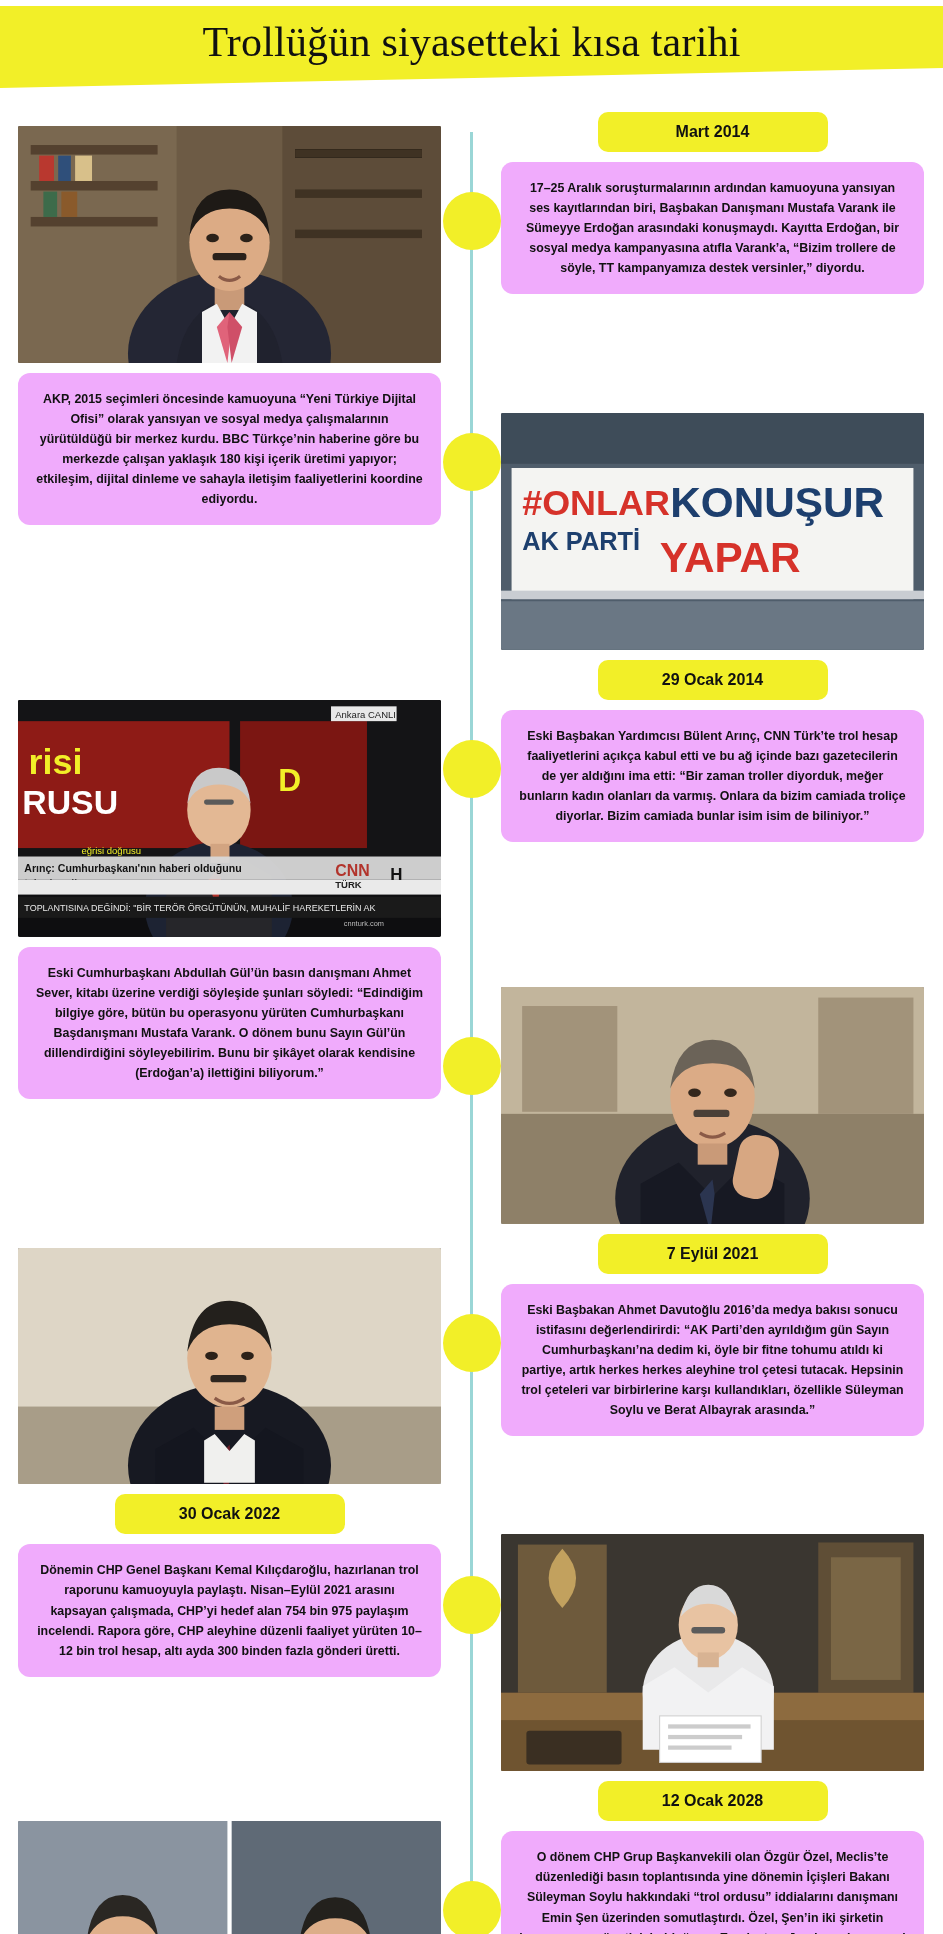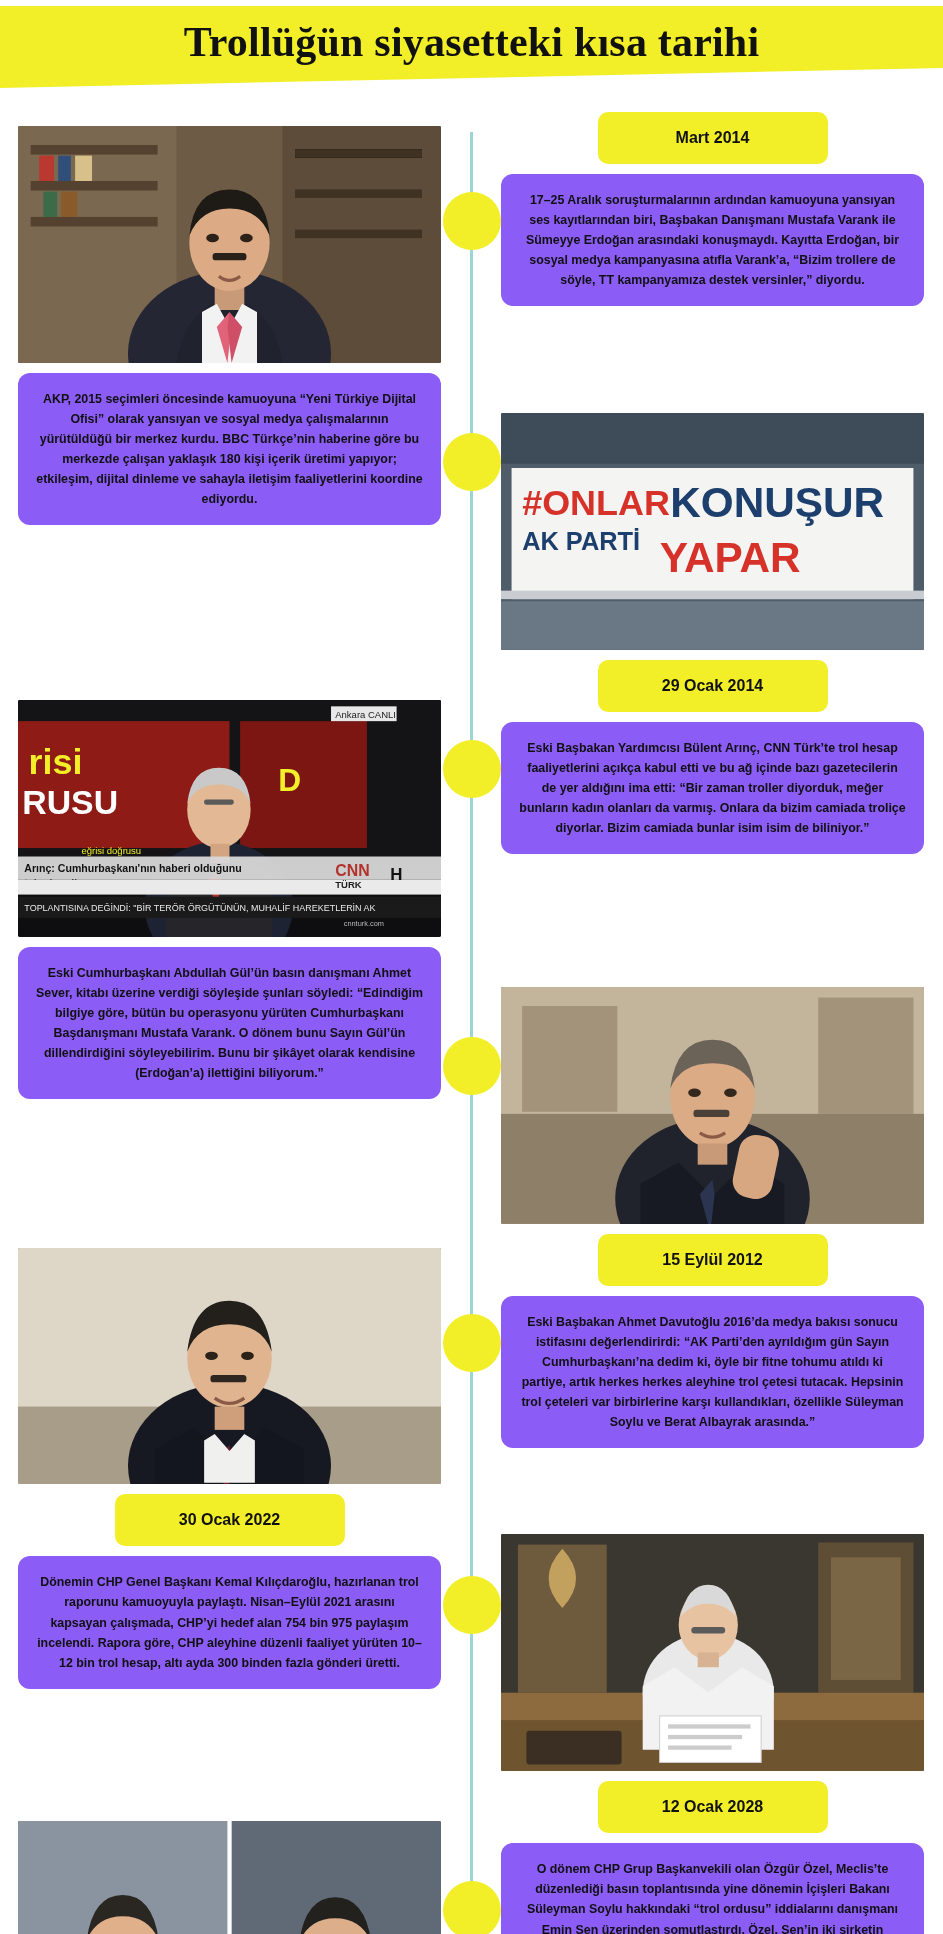--- a/index.html
+++ b/index.html
@@ -30,21 +30,21 @@
     background: #f2ef28;
     clip-path: polygon(0 0, 943px 0, 943px 62px, 0 82px);
   }
   .header-title {
     position: absolute;
     left: 0; top: 18px;
     width: 943px;
     text-align: center;
     font-family: "Liberation Serif", serif;
     font-size: 42px;
-    font-weight: 700;
+    font-weight: 400;
     color: #111111;
     letter-spacing: 0.2px;
   }
 
   
   .timeline {
     position: relative;
     width: 943px;
     padding-bottom: 20px;
   }
@@ -82,33 +82,33 @@
     height: 58px;
     border-radius: 50%;
     background: #f2ef28;
     z-index: 3;
   }
 
   
   .date-pill {
     background: #f2ef28;
     border-radius: 10px;
-    padding: 17px 10px;
+    padding: 11px 10px;
     text-align: center;
     font-size: 16px;
     font-weight: bold;
     color: #111111;
     margin-bottom: 10px;
     align-self: center;
     min-width: 230px;
   }
 
   
   .card {
-    background: #8b5cf6;
+    background: #f0abfc;
     border-radius: 12px;
     padding: 16px 18px;
     font-size: 12.4px;
     line-height: 1.62;
     font-weight: bold;
     color: #111111;
     text-align: center;
   }
 
   
@@ -306,21 +306,21 @@
             <path d="M186 142 q14 10 28 0" stroke="#8a5a47" stroke-width="3" fill="none"></path>
             <rect x="186" y="150" width="28" height="22" fill="#cf9f7c"></rect>
             <path d="M166 170 l34 32 l34 -32 l36 20 v60 h-140 v-60 z" fill="#14161f"></path>
             <path d="M200 186 l-12 14 l10 36 l4 -36 z" fill="#6e1f2a"></path>
             <path d="M186 176 l14 16 l14 -16 l10 6 v40 h-48 v-40 z" fill="#f0f0ee"></path>
           </svg>
         </div>
       </div>
     </div>
     <div class="col right">
-      <div class="date-pill">15 Eylül 2012</div>
+      <div class="date-pill">7 Eylül 2021</div>
       <div class="card">Eski Başbakan Ahmet Davutoğlu 2016’da medya bakısı sonucu istifasını değerlendirirdi: “AK Parti’den ayrıldığım gün Sayın Cumhurbaşkanı’na dedim ki, öyle bir fitne tohumu atıldı ki partiye, artık herkes herkes aleyhine trol çetesi tutacak. Hepsinin trol çeteleri var birbirlerine karşı kullandıkları, özellikle Süleyman Soylu ve Berat Albayrak arasında.”</div>
     </div>
   </div>
 
   <div class="row">
     <div class="node" style="top:82px"></div>
     <div class="col left">
       <div class="date-pill">30 Ocak 2022</div>
       <div class="card">Dönemin CHP Genel Başkanı Kemal Kılıçdaroğlu, hazırlanan trol raporunu kamuoyuyla paylaştı. Nisan–Eylül 2021 arasını kapsayan çalışmada, CHP’yi hedef alan 754 bin 975 paylaşım incelendi. Rapora göre, CHP aleyhine düzenli faaliyet yürüten 10–12 bin trol hesap, altı ayda 300 binden fazla gönderi üretti.</div>
     </div>

